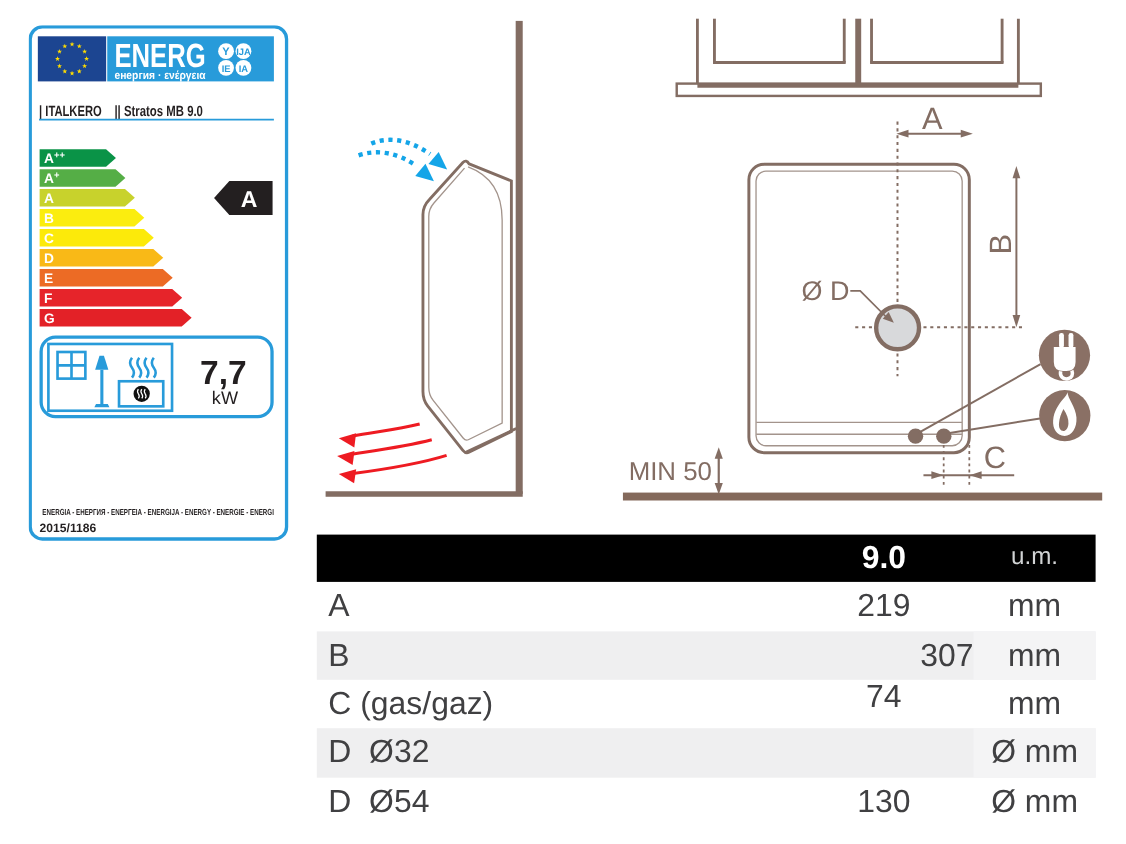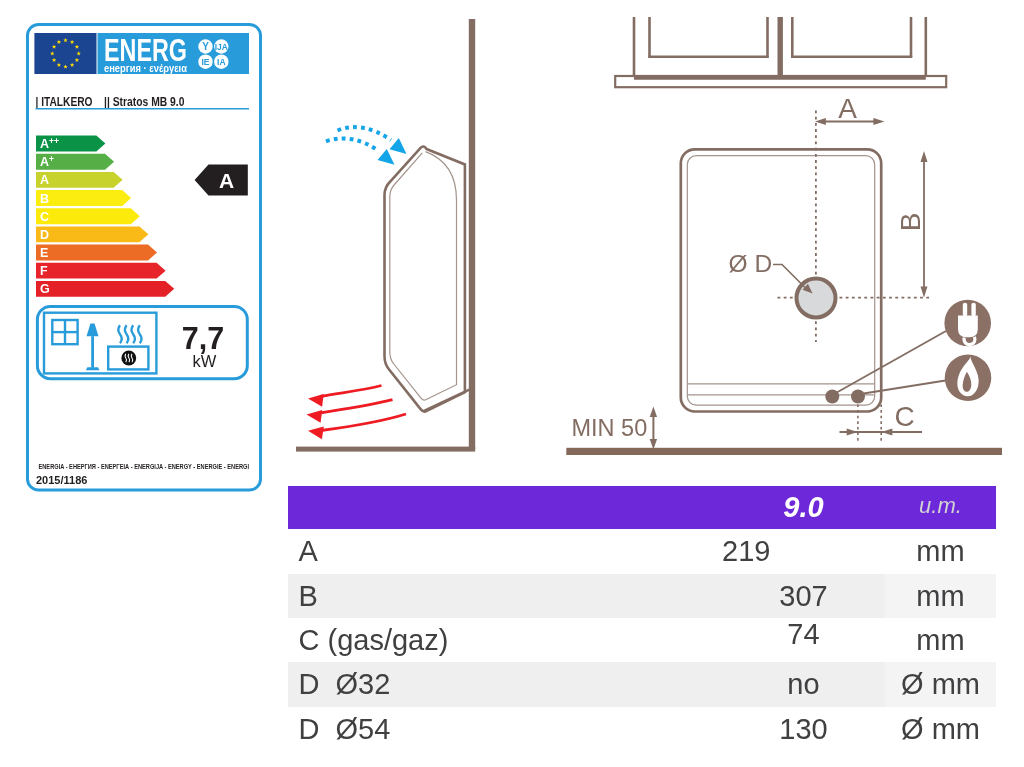--- a/index.html
+++ b/index.html
@@ -279,48 +279,47 @@
       <path d="M653.4 406.5 L649.7 417 H657.1 Z" fill="#836D63" stroke="none"></path>
       <path d="M653.4 449.5 L649.7 439 H657.1 Z" fill="#836D63" stroke="none"></path>
     </g>
 
     <rect x="566.3" y="447.8" width="435.7" height="7.2" fill="#84695B" stroke="none"></rect>
   </g>
 </svg>
 
 <div class="abs" style="left:287.5px;top:485.7px;width:708.8px;font-size:29px;color:#404042;">
 
-  <div style="position:relative;height:43.8px;background:#6d28d9;font-style:italic;">
+  <div style="position:relative;height:43.8px;background:#000000;">
     <span style="position:absolute;left:434.5px;width:163px;text-align:center;top:5px;color:#fff;font-weight:bold;">9.0</span>
     <span style="position:absolute;left:597.5px;width:111px;text-align:center;top:7px;color:#D1D3D4;font-size:22px;">u.m.</span>
   </div>
 
   <div style="position:relative;height:44.3px;">
     <span style="position:absolute;left:11px;top:6px;">A</span>
-    <span style="position:absolute;left:434.5px;width:163px;top:6px;">219</span>
+    <span style="position:absolute;left:434.5px;width:163px;text-align:center;top:6px;">219</span>
     <span style="position:absolute;left:597.5px;width:111px;text-align:center;top:6px;">mm</span>
   </div>
 
   <div style="position:relative;height:44.3px;background:#EFEFF0;">
     <div style="position:absolute;left:597.5px;top:0;width:111.3px;height:44.3px;background:#F4F4F5;"></div>
     <span style="position:absolute;left:11px;top:6px;">B</span>
-    <span style="position:absolute;left:434.5px;width:163px;text-align:center;top:6px;">307</span>
+    <span style="position:absolute;left:434.5px;width:163px;text-align:right;top:6px;">307</span>
     <span style="position:absolute;left:597.5px;width:111px;text-align:center;top:6px;">mm</span>
   </div>
 
   <div style="position:relative;height:44.3px;">
     <span style="position:absolute;left:11px;top:6px;">C (gas/gaz)</span>
     <span style="position:absolute;left:434.5px;width:163px;text-align:center;top:0;">74</span>
     <span style="position:absolute;left:597.5px;width:111px;text-align:center;top:6px;">mm</span>
   </div>
 
   <div style="position:relative;height:44.3px;background:#EFEFF0;padding-left:35px;">
     <div style="position:absolute;left:597.5px;top:0;width:111.3px;height:44.3px;background:#F4F4F5;"></div>
     <span style="position:absolute;left:11px;top:6px;">D&nbsp;&nbsp;Ø32</span>
-    <span style="position:absolute;left:434.5px;width:163px;text-align:center;top:6px;">no</span>
     <span style="position:absolute;left:597.5px;width:111px;text-align:center;top:6px;">Ø mm</span>
   </div>
 
   <div style="position:relative;height:44.3px;">
     <span style="position:absolute;left:11px;top:6px;">D&nbsp;&nbsp;Ø54</span>
     <span style="position:absolute;left:434.5px;width:163px;text-align:center;top:6px;">130</span>
     <span style="position:absolute;left:597.5px;width:111px;text-align:center;top:6px;">Ø mm</span>
   </div>
 </div>
 

